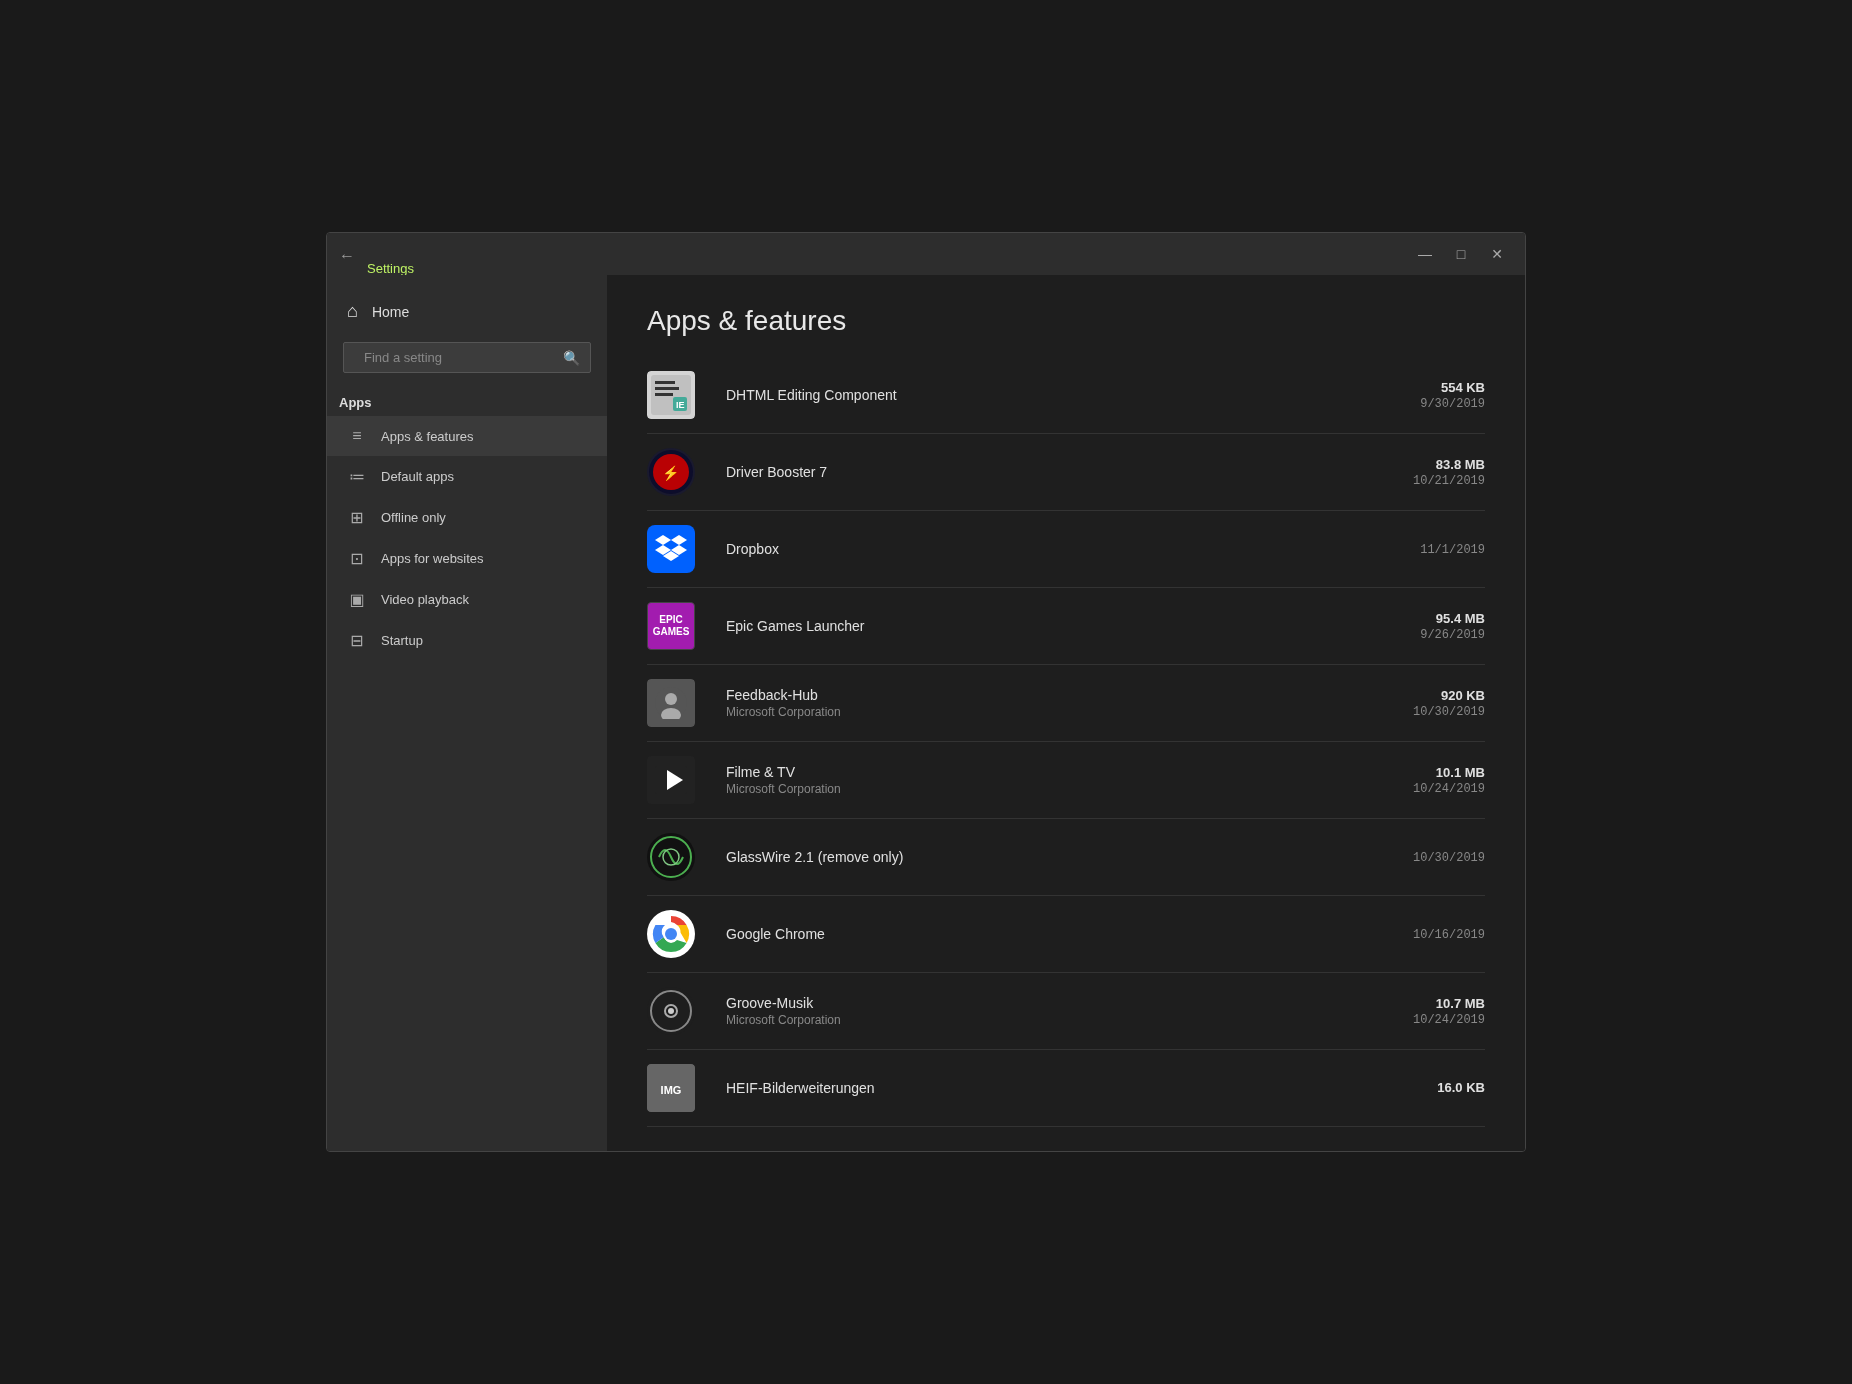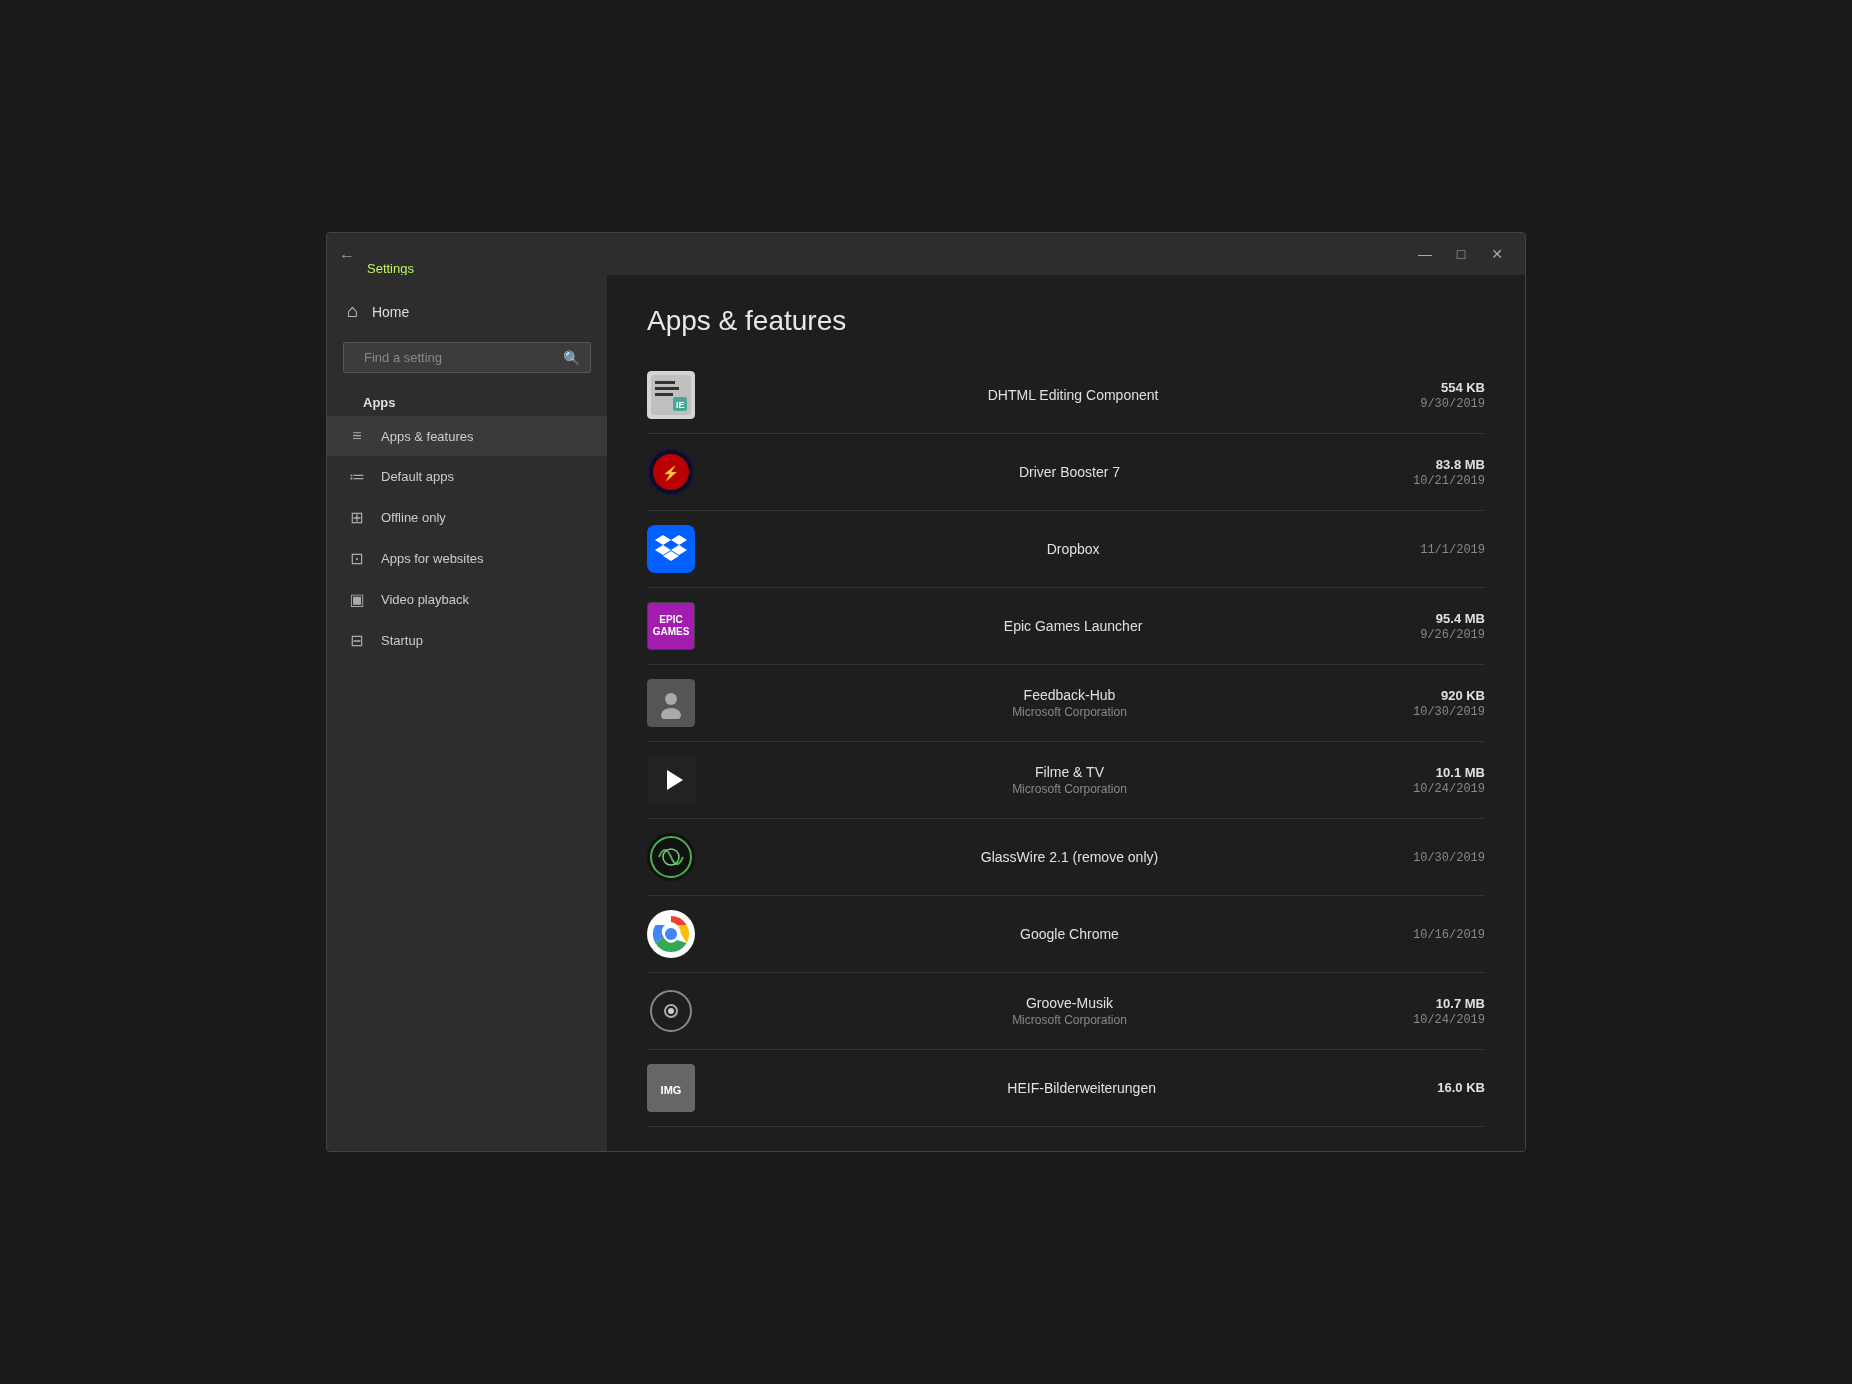--- a/index.html
+++ b/index.html
@@ -110,21 +110,21 @@
       top: 50%;
       transform: translateY(-50%);
       color: #888;
       font-size: 14px;
     }
 
     .sidebar-section-label {
       color: #ddd;
       font-size: 13px;
       font-weight: 600;
-      padding: 12px 36px 6px;
+      padding: 12px 12px 6px;
     }
 
     .sidebar-item {
       display: flex;
       align-items: center;
       gap: 14px;
       padding: 11px 20px;
       color: #ccc;
       font-size: 13px;
       cursor: pointer;
@@ -168,21 +168,20 @@
       margin-right: 31px;
       display: flex;
       align-items: center;
       justify-content: center;
       font-size: 28px;
       border-radius: 4px;
       overflow: hidden;
     }
     .app-info {
       flex: 1;
-      text-align: center;
     }
     .app-name {
       color: #e0e0e0;
       font-size: 14px;
     }
     .app-publisher {
       color: #888;
       font-size: 12px;
       margin-top: 2px;
     }

